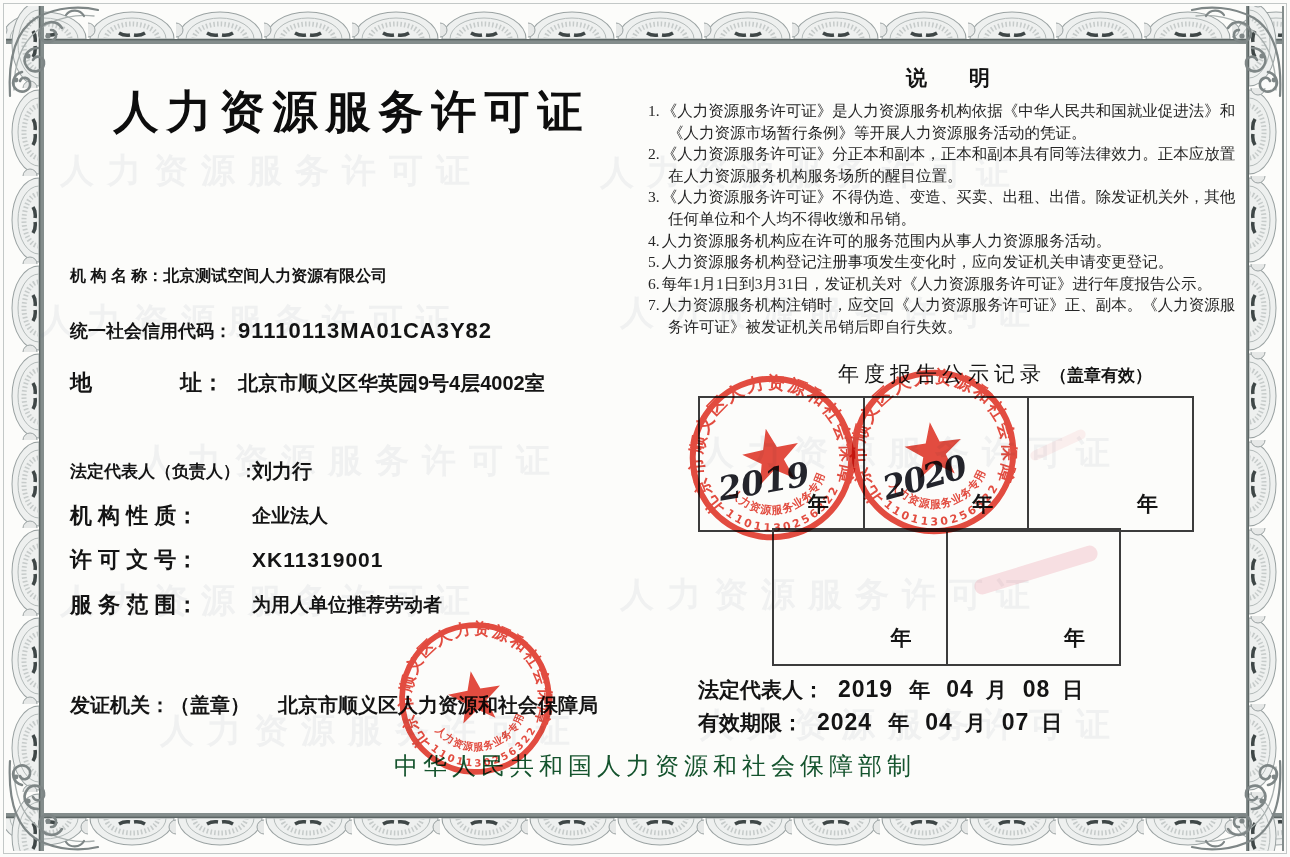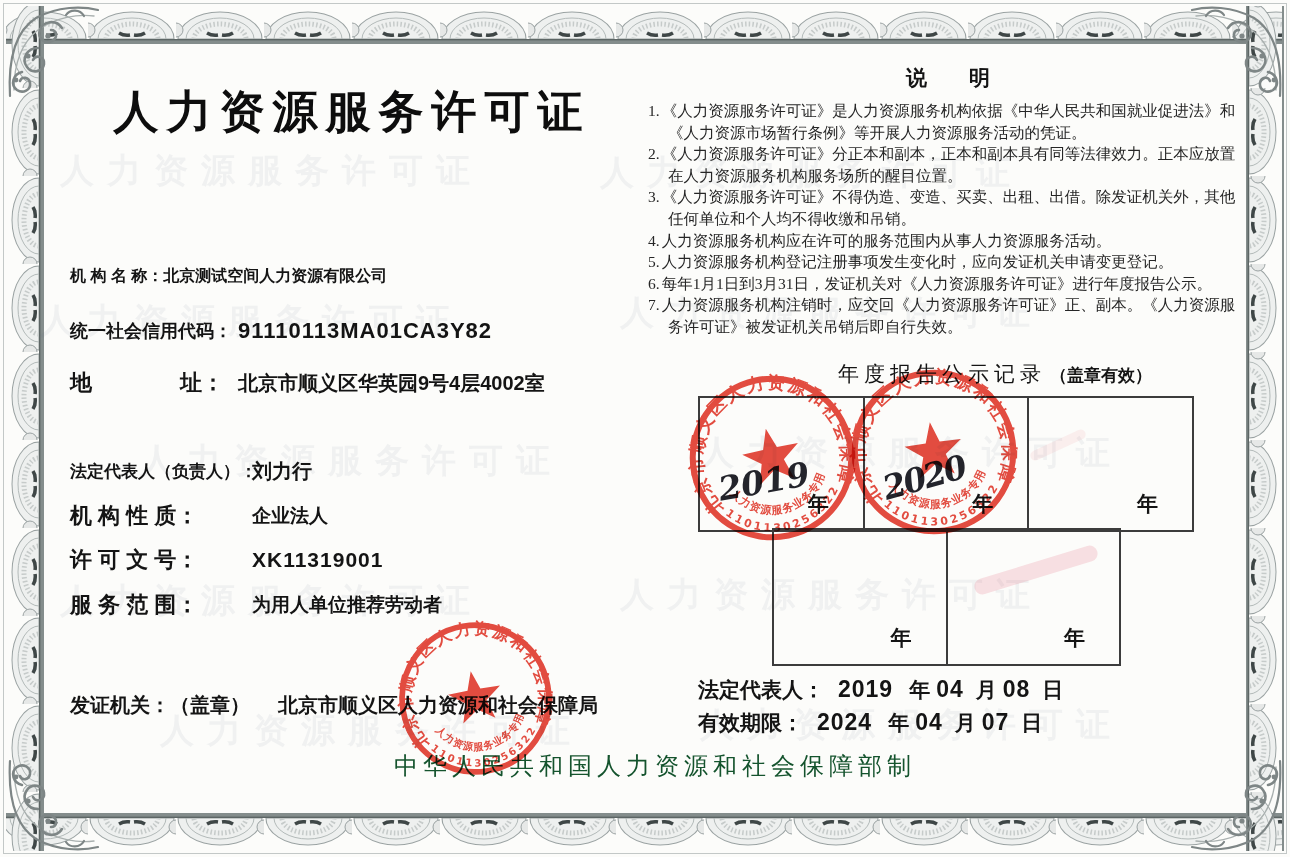--- a/index.html
+++ b/index.html
@@ -58,21 +58,21 @@
   .tbl-row2{left:772px;top:528px;width:345px;height:134px;display:flex;}
   .cell{position:relative;flex:1;border-right:2px solid #3c3c3c;}
   .cell:last-child{border-right:none;}
   .year-suffix{position:absolute;right:34px;bottom:12px;font-size:21px;font-weight:bold;}
   
   .date-row{left:698px;white-space:nowrap;}
   .d1{top:676px;} .d2{top:709px;}
   .date-row .dlab{font-size:21px;font-weight:bold;}
   .date-row .dnum{font-size:23px;font-weight:bold;letter-spacing:1px;}
   .date-row .dchar{font-size:21px;font-weight:bold;}
-  .gap1{margin-left:14px;} .gap2{margin-left:16px;} .gap3{margin-left:6px;} .gap4{margin-left:12px;}
+  .gap1{margin-left:14px;} .gap2{margin-left:16px;} .gap3{margin-left:16px;} .gap4{margin-left:12px;}
   
   .stamp{position:absolute;mix-blend-mode:multiply;opacity:0.9;}
   .stamp .ring{fill:none;stroke:#e2392c;stroke-width:7;}
   .stamp .star{fill:#e2392c;}
   .stamp text{fill:#e2392c;font-weight:bold;font-family:"DejaVu Sans",sans-serif;}
   .stamp .ring-text{font-size:20px;letter-spacing:2.8px;}
   .stamp .inner-text{font-size:12.5px;letter-spacing:1px;}
   .stamp .num-text{font-size:12.5px;letter-spacing:3.2px;}
   .hw-year{position:absolute;font-family:"DejaVu Serif","Liberation Serif",serif;
       font-style:italic;font-size:33px;font-weight:bold;color:#23242c;

